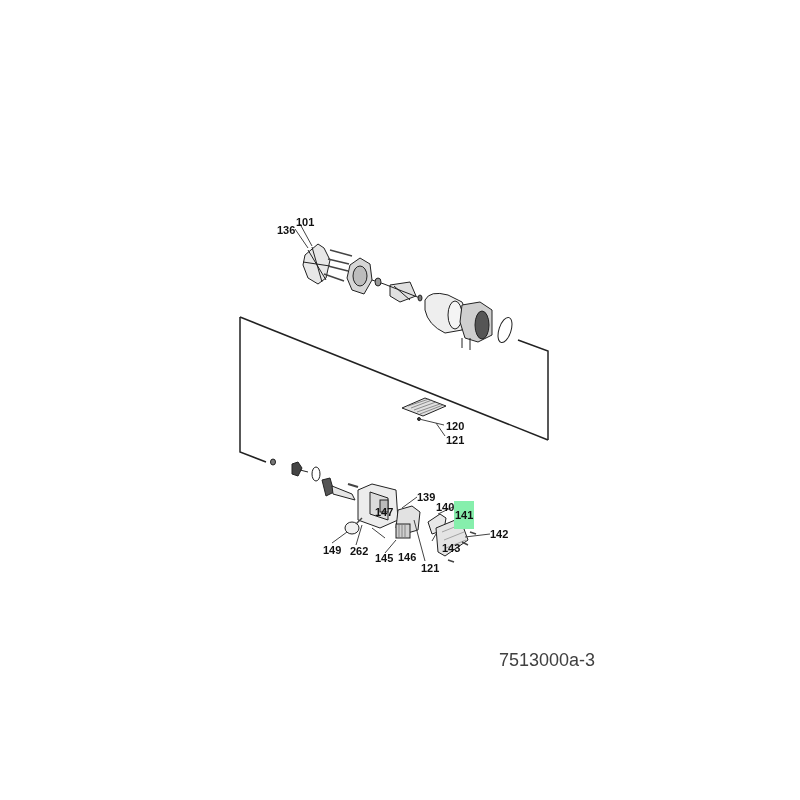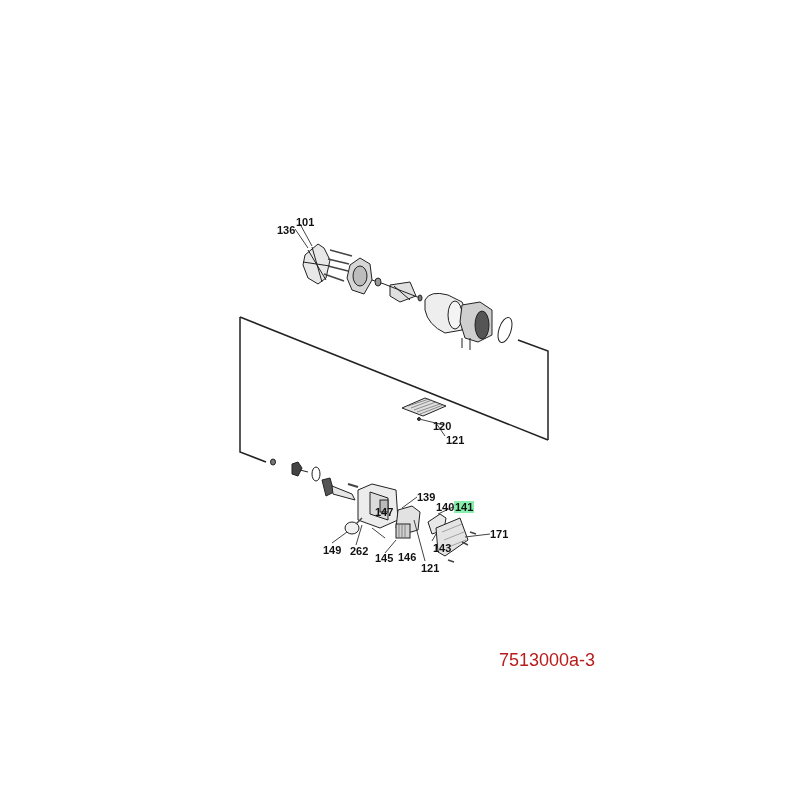--- a/index.html
+++ b/index.html
@@ -1,20 +1,20 @@
 <!DOCTYPE html>
 <html><head>
 <meta charset="utf-8">
 <style>
   html, body { margin:0; padding:0; background:#ffffff; }
   body { width:800px; height:800px; position:relative; overflow:hidden; font-family:"Liberation Sans", sans-serif; }
   #diagram { position:absolute; left:0; top:0; width:800px; height:644px; }
   .callout { position:absolute; font-weight:bold; font-size:11px; color:#111; line-height:12px; white-space:nowrap; }
-  .callout.hl { background:#86efac; padding:0 1px; }
-  .figref { position:absolute; left:499px; top:650px; font-size:18px; color:#b91c1c; }
+  .callout.hl { background:#86efac; padding:8px 1px; }
+  .figref { position:absolute; left:499px; top:650px; font-size:18px; color:#404040; }
 </style>
 </head>
 <body>
 
 <div id="diagram">
   <svg width="800" height="800" viewBox="0 0 800 800">
     <g fill="none" stroke="#222" stroke-width="1">
 
       <polyline points="240,317 240,452 266,462" stroke-width="1.5"></polyline>
       <line x1="240" y1="317" x2="548" y2="440" stroke-width="1.5"></line>
@@ -114,27 +114,27 @@
         <line x1="385" y1="553" x2="396" y2="540"></line>
         <line x1="385" y1="538" x2="372" y2="528"></line>
         <line x1="356" y1="545" x2="362" y2="525"></line>
         <line x1="332" y1="543" x2="347" y2="532"></line>
       </g>
     </g>
   </svg>
 
   <span class="callout" style="left:296px;top:216px">101</span>
   <span class="callout" style="left:277px;top:224px">136</span>
-  <span class="callout" style="left:433px;top:420px">120</span>
+  <span class="callout" style="left:446px;top:420px">120</span>
   <span class="callout" style="left:446px;top:434px">121</span>
   <span class="callout" style="left:417px;top:491px">139</span>
   <span class="callout" style="left:436px;top:501px">140</span>
   <span class="callout hl" style="left:454px;top:501px">141</span>
-  <span class="callout" style="left:490px;top:528px">171</span>
-  <span class="callout" style="left:433px;top:542px">143</span>
+  <span class="callout" style="left:490px;top:528px">142</span>
+  <span class="callout" style="left:442px;top:542px">143</span>
   <span class="callout" style="left:421px;top:562px">121</span>
   <span class="callout" style="left:375px;top:552px">145</span>
   <span class="callout" style="left:398px;top:551px">146</span>
   <span class="callout" style="left:375px;top:506px">147</span>
   <span class="callout" style="left:350px;top:545px">262</span>
   <span class="callout" style="left:323px;top:544px">149</span>
 
   <span class="figref">7513000a-3</span>
 </div>
 

